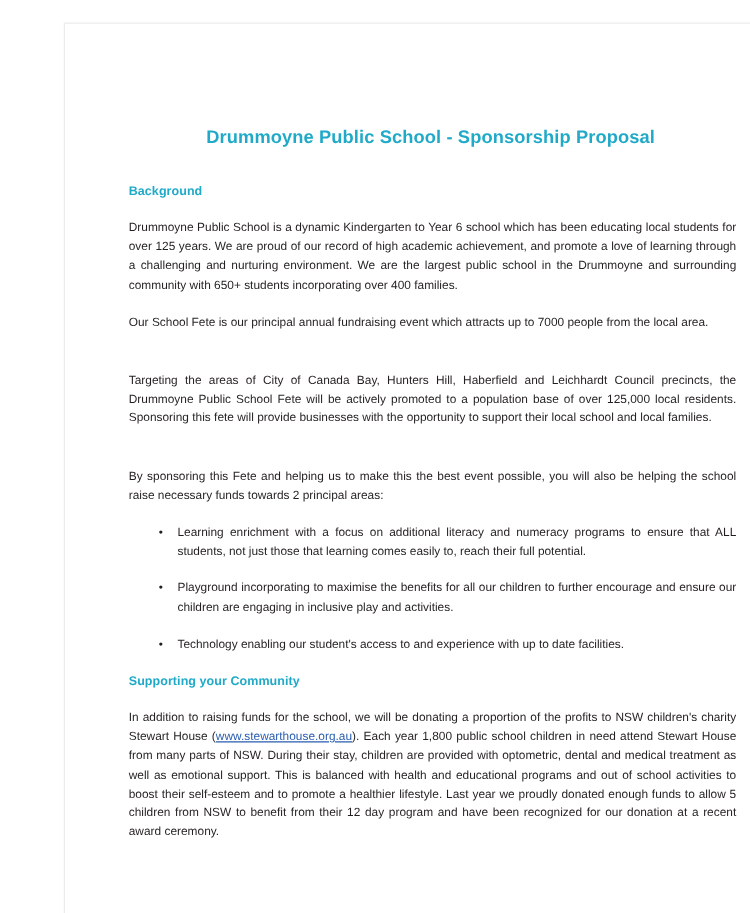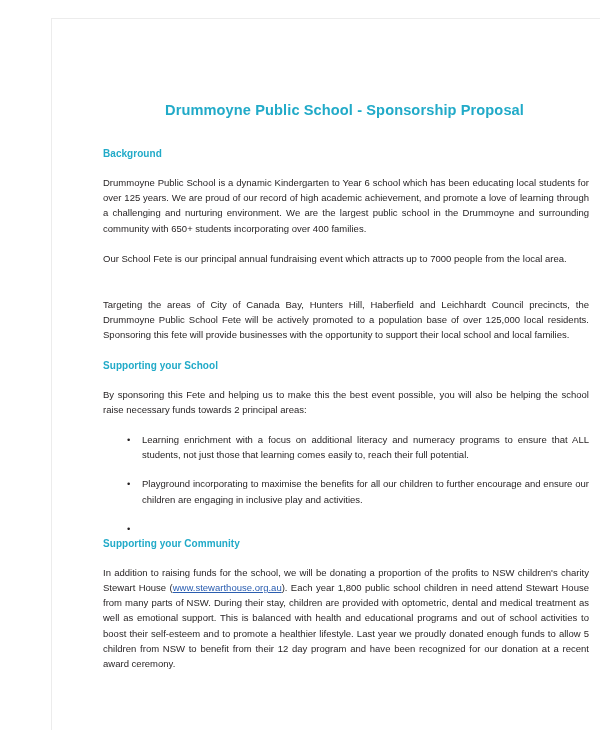--- a/index.html
+++ b/index.html
@@ -129,35 +129,35 @@
       <div class="gap-heading-to-para"></div>
       <p class="body-text">Drummoyne Public School is a dynamic Kindergarten to Year 6 school which has been educating local students for over 125 years. We are proud of our record of high academic achievement, and promote a love of learning through a challenging and nurturing environment. We are the largest public school in the Drummoyne and surrounding community with 650+ students incorporating over 400 families.</p>
       <div class="gap-para-to-para"></div>
       <p class="body-text">Our School Fete is our principal annual fundraising event which attracts up to 7000 people from the local area.</p>
 
       <div class="gap-para-to-heading"></div>
       <div class="gap-heading-to-para"></div>
       <p class="body-text">Targeting the areas of City of Canada Bay, Hunters Hill, Haberfield and Leichhardt Council precincts, the Drummoyne Public School Fete will be actively promoted to a population base of over 125,000 local residents.  Sponsoring this fete will provide businesses with the opportunity to support their local school and local families.</p>
 
       <div class="gap-para-to-heading"></div>
-      <h2 class="section-heading">Supporting your School</h2>
       <div class="gap-heading-to-para"></div>
       <p class="body-text">By sponsoring this Fete and helping us to make this the best event possible, you will also be helping the school raise necessary funds towards 2 principal areas:</p>
       <div class="gap-para-to-para"></div>
       <ul class="bullets">
         <li>
           <span class="bullet-dot">•</span>
           <span>Learning enrichment with a focus on additional literacy and numeracy programs to ensure that ALL students, not just those that learning comes easily to, reach their full potential.</span>
         </li>
         <li>
           <span class="bullet-dot">•</span>
           <span>Playground incorporating to maximise the benefits for all our children to further encourage and ensure our children are engaging in inclusive play and activities.</span>
         </li>
         <li class="nowrap-last">
           <span class="bullet-dot">•</span>
+          <span>Technology enabling our student's access to and experience with up to date facilities.</span>
         </li>
       </ul>
 
       <div class="gap-para-to-heading"></div>
       <h2 class="section-heading">Supporting your Community</h2>
       <div class="gap-heading-to-para"></div>
       <p class="body-text"><span>In addition to raising funds for the school, we will be donating a proportion of the profits to NSW children's charity Stewart House (</span><a class="inline-link" href="#">www.stewarthouse.org.au</a><span>). Each year 1,800 public school children in need attend Stewart House from many parts of NSW. During their stay, children are provided with optometric, dental and medical treatment as well as emotional support. This is balanced with health and educational programs and out of school activities to boost their self-esteem and to promote a healthier lifestyle. Last year we proudly donated enough funds to allow 5 children from NSW to benefit from their 12 day program and have been recognized for our donation at a recent award ceremony.</span></p>
 
     </div>
   </div>

